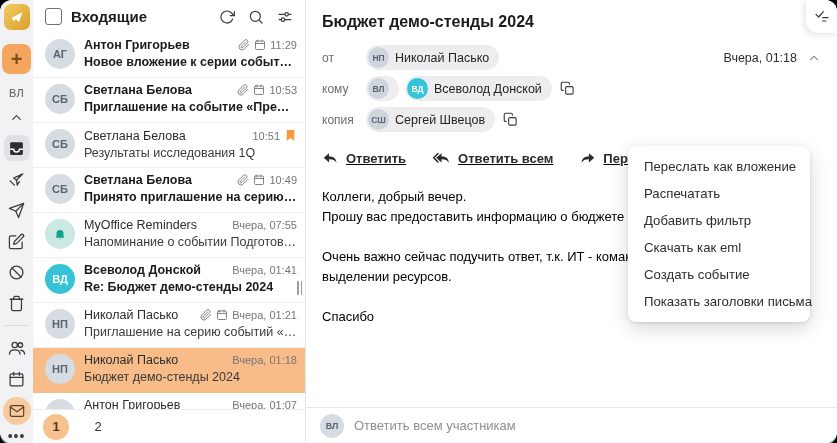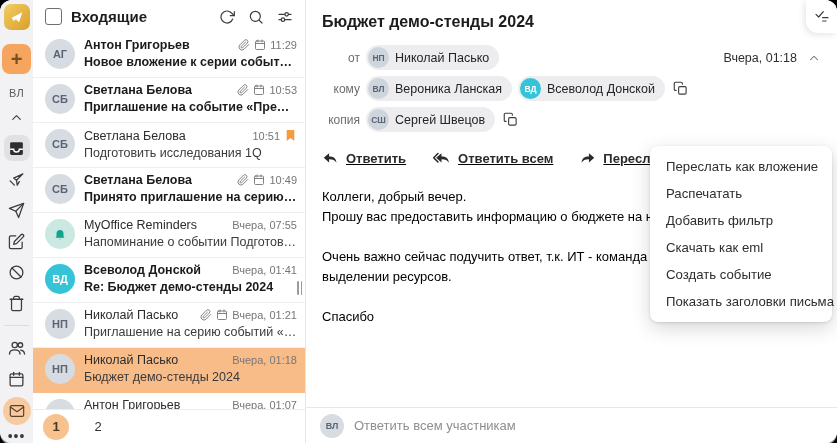--- a/index.html
+++ b/index.html
@@ -57,21 +57,21 @@
   .resize-handle i{width:1.6px;height:100%;background:#9a9aa0;border-radius:1px;}
 
   
   .detail{flex:1;position:relative;background:#fff;min-width:0;}
   .subject-line{padding:13px 40px 0 16px;font-size:16px;font-weight:700;color:#1c1c1e;}
   .side-tab{position:absolute;top:0;right:0;width:31px;height:33px;background:#fff;
     border-radius:0 0 0 12px;box-shadow:-2px 2px 6px rgba(0,0,0,.10);display:flex;
     align-items:center;justify-content:center;cursor:pointer;z-index:4;}
   .meta-block{padding:14px 16px 0;display:flex;flex-direction:column;gap:6px;}
   .field-row{display:flex;align-items:center;gap:6px;min-height:24px;}
-  .f-label{width:38px;flex-shrink:0;font-size:12px;color:#6d6d72;text-align:right;}
+  .f-label{width:38px;flex-shrink:0;font-size:12px;color:#6d6d72;}
   .chips{display:flex;align-items:center;gap:6px;flex:1;min-width:0;flex-wrap:nowrap;}
   .chip{display:inline-flex;align-items:center;gap:6px;background:#ededef;border-radius:13px;
     padding:2px 10px 2px 2px;font-size:12.5px;color:#242426;cursor:pointer;white-space:nowrap;}
   .chip-av{width:21px;height:21px;border-radius:50%;background:#cfd5dc;display:flex;align-items:center;
     justify-content:center;font-size:8.5px;font-weight:700;color:#5a6472;}
   .chip.badge .chip-av{background:var(--badge-teal,#35C4D7);color:#fff;}
   .copy-btn{padding:2px;cursor:pointer;}
   .date-group{display:flex;align-items:center;gap:10px;flex-shrink:0;margin-left:auto;}
   .msg-date{font-size:12.5px;color:#2e2e30;}
   .toolbar{display:flex;align-items:center;gap:26px;padding:16px 14px 0 16px;}
@@ -81,21 +81,21 @@
   .tool-icons .tbtn{cursor:pointer;padding:2px;}
   .body-text{padding:18px 16px 0;font-size:13px;line-height:20px;color:#000000;}
   .body-line{min-height:20px;}
   .reply-bar{position:absolute;left:0;right:0;bottom:0;height:35px;border-top:1px solid #e7e7ea;
     display:flex;align-items:center;gap:10px;padding-left:14px;background:#fff;cursor:text;}
   .reply-av{width:24px;height:24px;border-radius:50%;background:#d7dce2;display:flex;align-items:center;
     justify-content:center;font-size:9px;font-weight:700;color:#5a6472;}
   .reply-ph{font-size:13px;color:#8e8e93;}
 
   
-  .ctx-menu{position:absolute;left:650px;top:146px;width:182px;background:#fff;border-radius:8px;
+  .ctx-menu{position:absolute;left:628px;top:146px;width:182px;background:#fff;border-radius:8px;
     box-shadow:0 1px 3px rgba(0,0,0,.12),0 6px 20px rgba(0,0,0,.16);padding:7px 0;z-index:20;}
   .ctx-item{padding:6px 16px;font-size:13.2px;color:#2e2e30;white-space:nowrap;cursor:pointer;}
 </style>
 </head>
 <body>
 
 <div class="window">
 
   <div class="sidebar">
     <div class="logo">
@@ -261,21 +261,21 @@
       <div class="l1">
         <span class="sender">Светлана Белова</span>
         <span class="meta">
 
           <span class="time">10:51</span>
           <svg width="13" height="15" viewBox="0 0 24 24" fill="#F59B3D">
                   <path d="M5 2h14v20l-7-5.5L5 22z"></path>
                 </svg>
         </span>
       </div>
-      <div class="subject">Подготовить исследования 1Q</div>
+      <div class="subject">Результаты исследования 1Q</div>
     </div>
   </div>
 
   <div class="email-row unread">
     <div class="avatar">
       <span class="av-txt">СБ</span>
 
     </div>
     <div class="email-main">
       <div class="l1">
@@ -438,21 +438,20 @@
               </svg>
     </span>
   </span>
 </div>
 
   <div class="field-row">
     <span class="f-label">кому</span>
     <span class="chips">
   <span class="chip">
     <span class="chip-av">ВЛ</span>
-    <span class="chip-name">Вероника Ланская</span>
   </span>
 
   <span class="chip badge">
     <span class="chip-av">ВД</span>
     <span class="chip-name">Всеволод Донской</span>
   </span>
 
   <span class="copy-btn">
     <svg class="ic" width="15" height="15" viewBox="0 0 24 24">
                 <rect x="9" y="9" width="12" height="12" rx="2"></rect>

